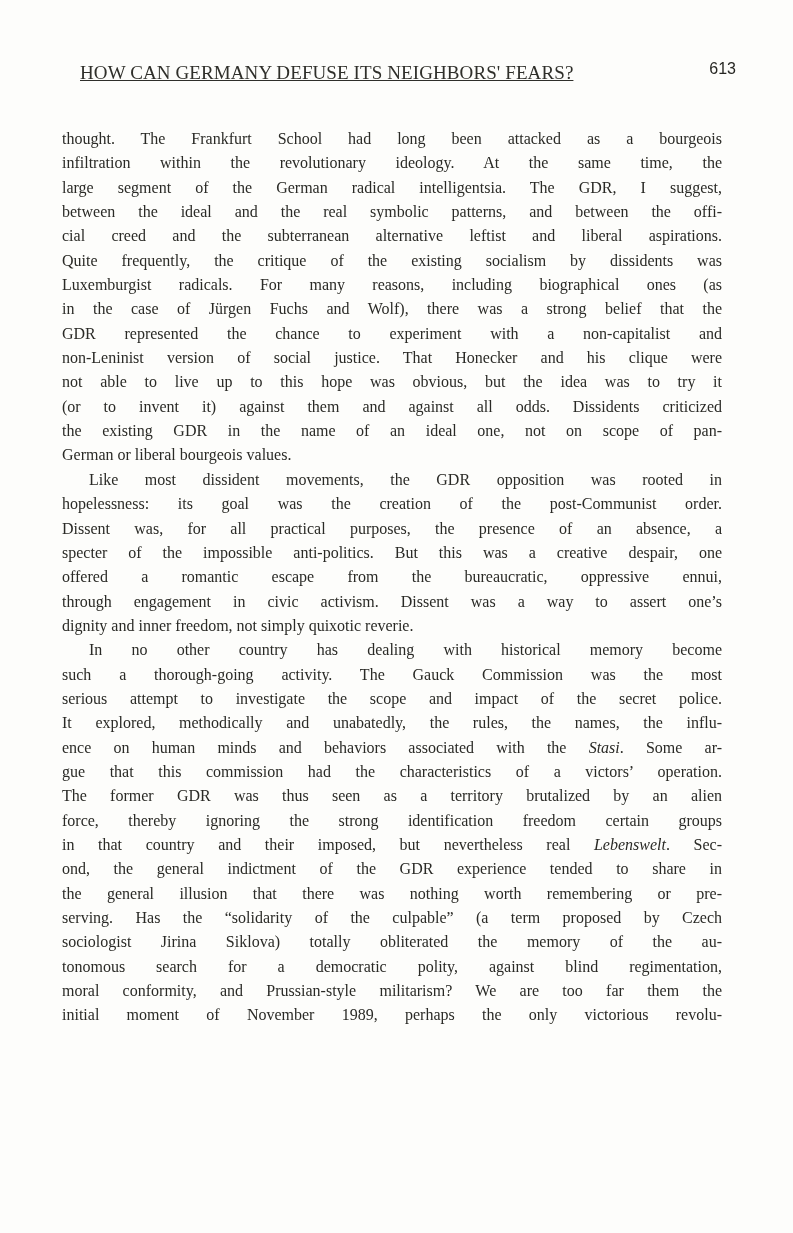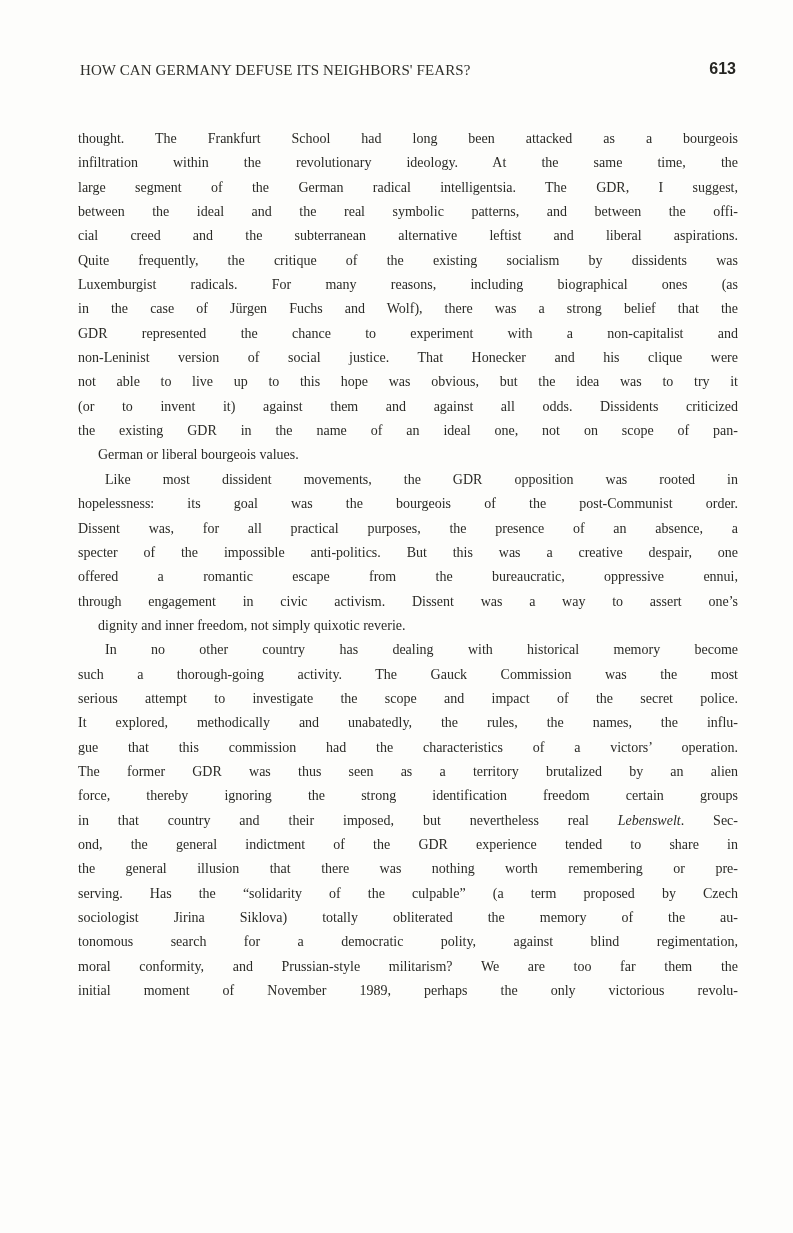--- a/index.html
+++ b/index.html
@@ -19,54 +19,54 @@
       left: 80px;
       top: 60px;
       width: 656px;
       height: 24px;
       font-family: "Liberation Serif", serif;
     }
     .running-title {
       position: absolute;
       left: 0;
       top: 2px;
-      font-size: 15px;
+      font-size: 19px;
       letter-spacing: 0.1px;
       color: #2f2f2a;
       white-space: nowrap;
+      text-decoration: underline;
     }
     .page-number {
       position: absolute;
       right: 0;
       top: 0;
       font-family: "Liberation Sans", sans-serif;
-      font-weight: bold;
+      font-weight: normal;
       font-size: 16px;
       color: #262622;
     }
     .body-text {
       position: absolute;
-      left: 78px;
+      left: 62px;
       top: 127px;
       width: 660px;
       font-family: "Liberation Serif", serif;
-      font-size: 14px;
+      font-size: 16px;
       line-height: 24.35px;
       color: #2a2a26;
     }
     .line {
       display: block;
       white-space: nowrap;
       text-align: justify;
       text-align-last: justify;
       height: 24.35px;
     }
     .line.last {
       text-align-last: left;
-      margin-left: 20px;
     }
     .line.indent {
       padding-left: 27px;
     }
     .line em {
       font-style: italic;
     }
   </style>
 </head>
 <body>
@@ -88,32 +88,33 @@
       <span class="line"><span>in the case of Jürgen Fuchs and Wolf), there was a strong belief that the</span></span>
       <span class="line"><span>GDR represented the chance to experiment with a non-capitalist and</span></span>
       <span class="line"><span>non-Leninist version of social justice. That Honecker and his clique were</span></span>
       <span class="line"><span>not able to live up to this hope was obvious, but the idea was to try it</span></span>
       <span class="line"><span>(or to invent it) against them and against all odds. Dissidents criticized</span></span>
       <span class="line"><span>the existing GDR in the name of an ideal one, not on scope of pan-</span></span>
       <span class="line last"><span>German or liberal bourgeois values.</span></span>
     </div>
     <div>
       <span class="line indent"><span>Like most dissident movements, the GDR opposition was rooted in</span></span>
-      <span class="line"><span>hopelessness: its goal was the bourgeois of the post-Communist order.</span></span>
+      <span class="line"><span>hopelessness: its goal was the creation of the post-Communist order.</span></span>
       <span class="line"><span>Dissent was, for all practical purposes, the presence of an absence, a</span></span>
       <span class="line"><span>specter of the impossible anti-politics. But this was a creative despair, one</span></span>
       <span class="line"><span>offered a romantic escape from the bureaucratic, oppressive ennui,</span></span>
       <span class="line"><span>through engagement in civic activism. Dissent was a way to assert one’s</span></span>
       <span class="line last"><span>dignity and inner freedom, not simply quixotic reverie.</span></span>
     </div>
     <div>
       <span class="line indent"><span>In no other country has dealing with historical memory become</span></span>
       <span class="line"><span>such a thorough-going activity. The Gauck Commission was the most</span></span>
       <span class="line"><span>serious attempt to investigate the scope and impact of the secret police.</span></span>
       <span class="line"><span>It explored, methodically and unabatedly, the rules, the names, the influ-</span></span>
+      <span class="line"><span>ence on human minds and behaviors associated with the </span><em>Stasi</em><span>. Some ar-</span></span>
       <span class="line"><span>gue that this commission had the characteristics of a victors’ operation.</span></span>
       <span class="line"><span>The former GDR was thus seen as a territory brutalized by an alien</span></span>
       <span class="line"><span>force, thereby ignoring the strong identification freedom certain groups</span></span>
       <span class="line"><span>in that country and their imposed, but nevertheless real </span><em>Lebenswelt</em><span>. Sec-</span></span>
       <span class="line"><span>ond, the general indictment of the GDR experience tended to share in</span></span>
       <span class="line"><span>the general illusion that there was nothing worth remembering or pre-</span></span>
       <span class="line"><span>serving. Has the “solidarity of the culpable” (a term proposed by Czech</span></span>
       <span class="line"><span>sociologist Jirina Siklova) totally obliterated the memory of the au-</span></span>
       <span class="line"><span>tonomous search for a democratic polity, against blind regimentation,</span></span>
       <span class="line"><span>moral conformity, and Prussian-style militarism? We are too far them the</span></span>

